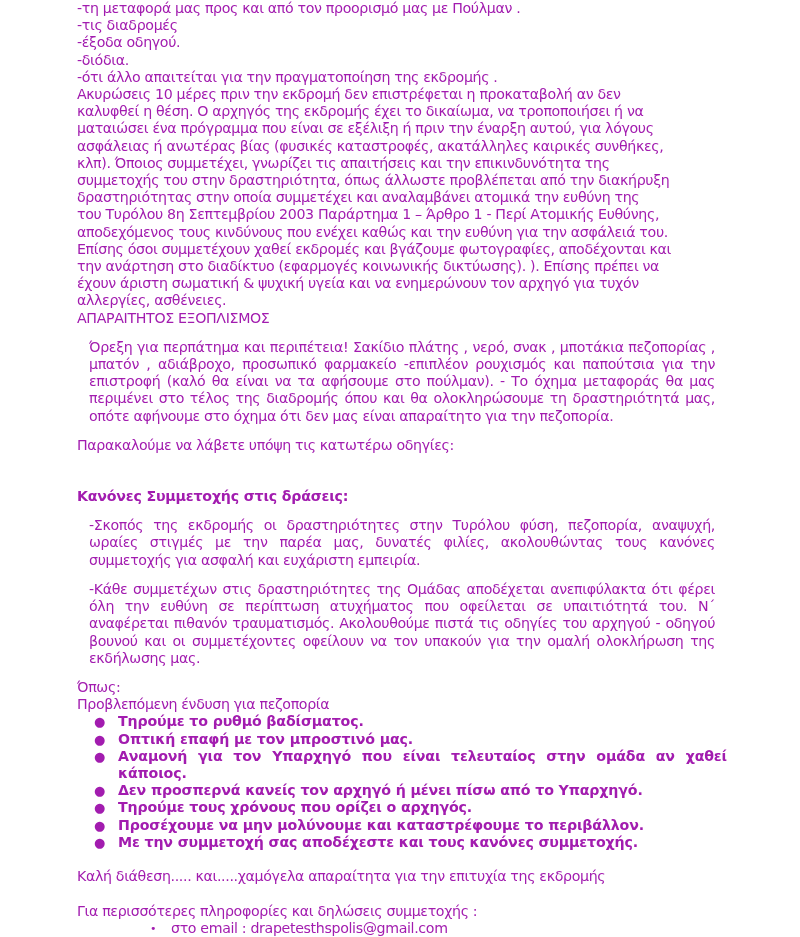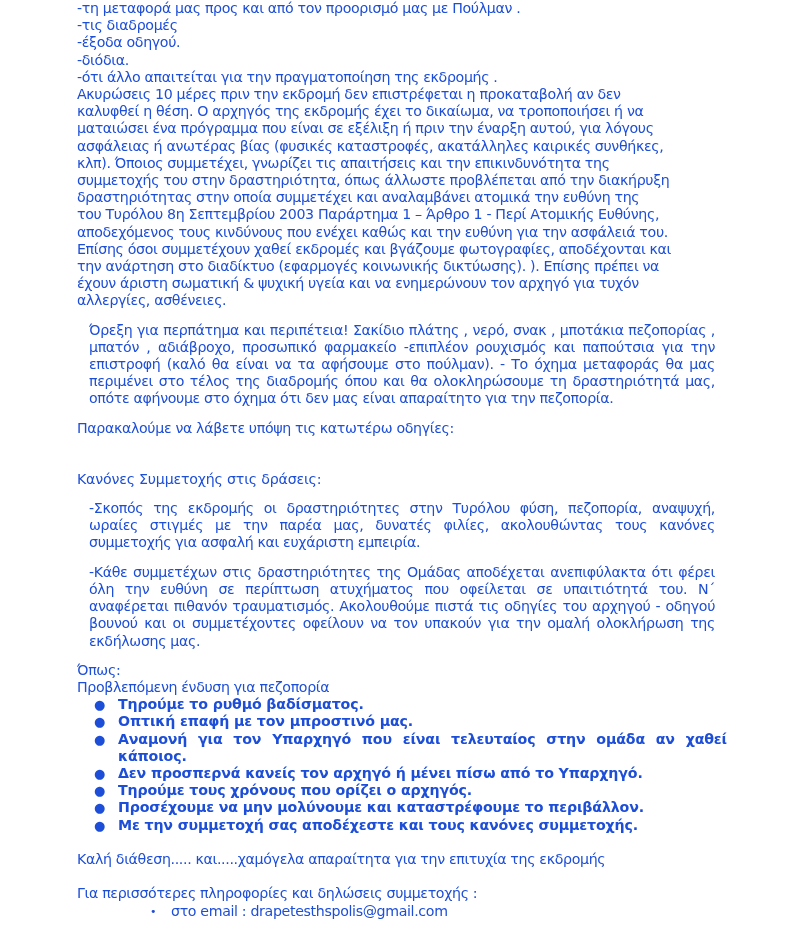--- a/index.html
+++ b/index.html
@@ -1,28 +1,28 @@
 <!DOCTYPE html>
 <html><head>
 <meta charset="utf-8">
 <style>
   html, body { margin: 0; padding: 0; background: #ffffff; }
   body { width: 800px; height: 937px; overflow: hidden; position: relative; }
   .page {
     position: absolute; left: 77px; top: 0; width: 650px;
     font-family: "DejaVu Sans", sans-serif;
-    font-size: 14.2px; line-height: 17.2px; color: #1d4ed8;
+    font-size: 14.2px; line-height: 17.2px; color: #a21caf;
     letter-spacing: -0.35px;
   }
   .line { white-space: nowrap; margin: 0; }
   .just { text-align: justify; text-align-last: left; white-space: normal; }
   .block { margin: 12px; }
   .gap1 { height: 17.2px; }
   .gap2 { height: 34px; }
-  .heading-bold { font-weight: normal; letter-spacing: -0.2px; }
+  .heading-bold { font-weight: bold; letter-spacing: -0.2px; }
   .rules { list-style: none; margin: 0; padding: 0; }
   .rules li {
     position: relative; padding-left: 41px; font-weight: bold;
     letter-spacing: -0.15px; text-align: justify; text-align-last: left;
   }
   .rules li .bullet {
     position: absolute; left: 17px; top: 0; font-weight: normal;
     font-size: 13px;
   }
   .contact { position: relative; padding-left: 94px; }
@@ -50,20 +50,21 @@
     <p class="line">συμμετοχής του στην δραστηριότητα, όπως άλλωστε προβλέπεται από την διακήρυξη</p>
     <p class="line">δραστηριότητας στην οποία συμμετέχει και αναλαμβάνει ατομικά την ευθύνη της</p>
     <p class="line">του Τυρόλου 8η Σεπτεμβρίου 2003 Παράρτημα 1 – Άρθρο 1 - Περί Ατομικής Ευθύνης,</p>
     <p class="line">αποδεχόμενος τους κινδύνους που ενέχει καθώς και την ευθύνη για την ασφάλειά του.</p>
     <p class="line">Επίσης όσοι συμμετέχουν χαθεί εκδρομές και βγάζουμε φωτογραφίες, αποδέχονται και</p>
     <p class="line">την ανάρτηση στο διαδίκτυο (εφαρμογές κοινωνικής δικτύωσης). ). Επίσης πρέπει να</p>
     <p class="line">έχουν άριστη σωματική &amp; ψυχική υγεία και να ενημερώνουν τον αρχηγό για τυχόν</p>
     <p class="line">αλλεργίες, ασθένειες.</p>
   </div>
 
+  <p class="line">ΑΠΑΡΑΙΤΗΤΟΣ ΕΞΟΠΛΙΣΜΟΣ</p>
   <p class="block just">Όρεξη για περπάτημα και περιπέτεια! Σακίδιο πλάτης , νερό, σνακ , μποτάκια πεζοπορίας , μπατόν , αδιάβροχο, προσωπικό φαρμακείο -επιπλέον ρουχισμός και παπούτσια για την επιστροφή (καλό θα είναι να τα αφήσουμε στο πούλμαν). - Το όχημα μεταφοράς θα μας περιμένει στο τέλος της διαδρομής όπου και θα ολοκληρώσουμε τη δραστηριότητά μας, οπότε αφήνουμε στο όχημα ότι δεν μας είναι απαραίτητο για την πεζοπορία.</p>
   <p class="line">Παρακαλούμε να λάβετε υπόψη τις κατωτέρω οδηγίες:</p>
 
   <div class="gap2"></div>
 
   <p class="line heading-bold">Κανόνες Συμμετοχής στις δράσεις:</p>
   <p class="block just">-Σκοπός της εκδρομής οι δραστηριότητες στην Τυρόλου φύση,   πεζοπορία, αναψυχή, ωραίες στιγμές με την παρέα μας, δυνατές φιλίες, ακολουθώντας τους κανόνες συμμετοχής για ασφαλή και ευχάριστη εμπειρία.</p>
   <p class="block just">-Κάθε συμμετέχων στις δραστηριότητες της Ομάδας αποδέχεται  ανεπιφύλακτα ότι φέρει όλη την ευθύνη σε περίπτωση ατυχήματος που οφείλεται σε υπαιτιότητά του. Ν΄ αναφέρεται πιθανόν τραυματισμός.  Ακολουθούμε πιστά τις οδηγίες του αρχηγού - οδηγού βουνού και οι συμμετέχοντες οφείλουν να τον υπακούν για την ομαλή ολοκλήρωση της εκδήλωσης μας.</p>
   <p class="line">Όπως:</p>
   <p class="line">Προβλεπόμενη ένδυση για πεζοπορία</p>

